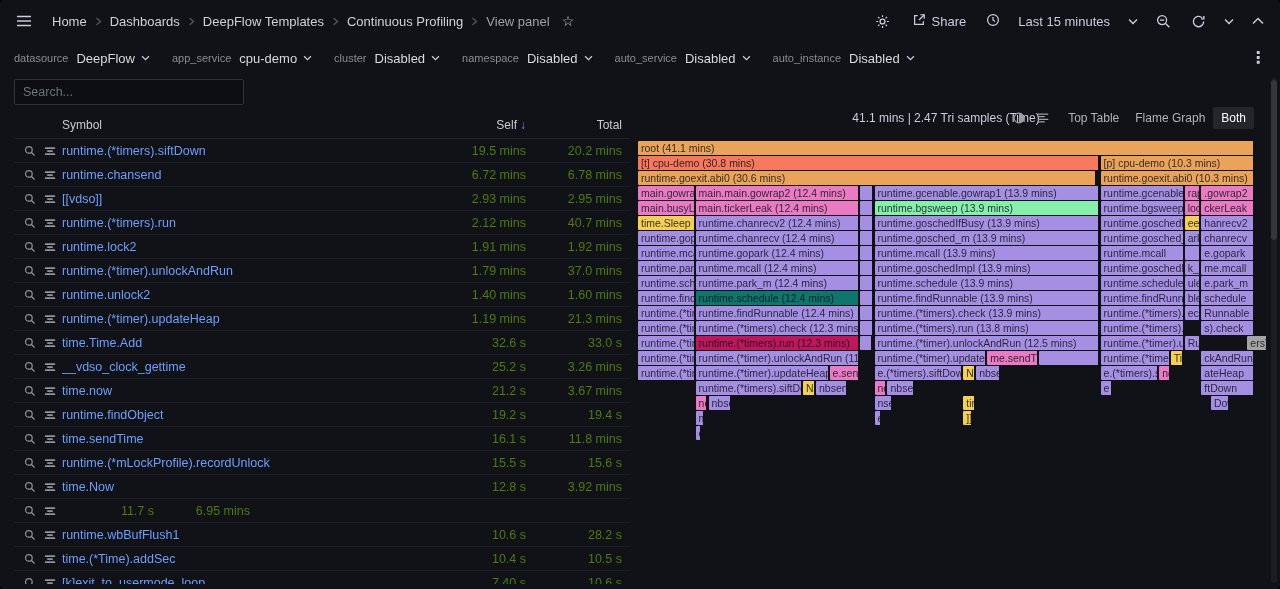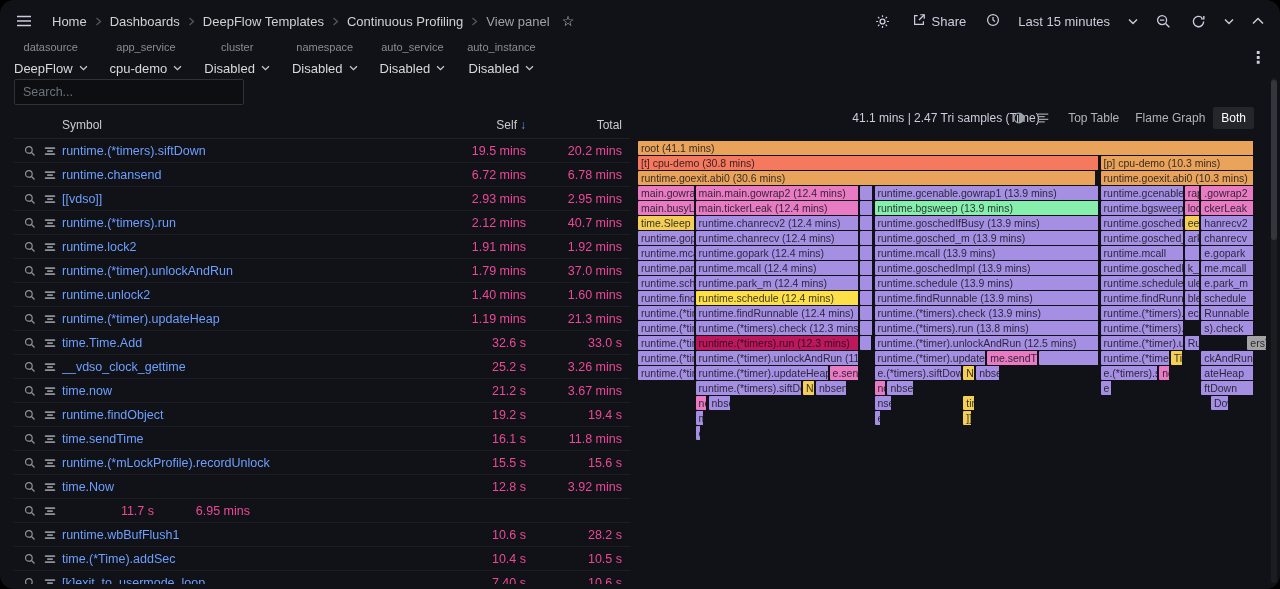--- a/index.html
+++ b/index.html
@@ -1,55 +1,55 @@
 <!DOCTYPE html>
 <html><head>
 <meta charset="utf-8">
 <style>
   html,body{margin:0;padding:0;background:#000;}
-  .app{position:relative;width:1280px;height:589px;background:#111217;border-radius:14px;overflow:hidden;
+  .app{position:relative;width:1280px;height:589px;background:#111217;border-radius:4px;overflow:hidden;
        font-family:"Liberation Sans","DejaVu Sans",sans-serif;color:#ccccdc;}
   
   .navbar{display:flex;align-items:center;justify-content:space-between;height:42px;padding:0 14px;}
   .nav-left{display:flex;align-items:center;gap:10px;}
   .icon-btn{display:flex;align-items:center;justify-content:center;color:#ccccdc;cursor:pointer;background:none;border:none;padding:2px;}
   .icon-btn svg{display:block;}
   .breadcrumbs{display:flex;align-items:center;gap:8px;font-size:13px;margin-left:8px;}
   .crumb{color:#d0d1d3;cursor:pointer;white-space:nowrap;}
   .crumb.current{color:#9da2a9;cursor:default;}
   .crumb-sep{color:#55575e;display:flex;align-items:center;}
   .star{font-size:14px;color:#ccccdc;margin-left:2px;cursor:pointer;}
   .nav-right{display:flex;align-items:center;gap:16px;}
   .text-btn{display:flex;align-items:center;gap:6px;font-size:13px;color:#ccccdc;cursor:pointer;background:none;border:none;padding:2px 4px;}
   .time-picker{display:flex;align-items:center;gap:18px;font-size:13px;cursor:pointer;}
   .caret{display:flex;align-items:center;color:#ccccdc;}
   
   .filterbar{display:flex;align-items:center;height:32px;padding:0 14px;gap:22px;}
-  .filter{display:flex;align-items:center;gap:8px;flex-direction:column;}
+  .filter{display:flex;align-items:center;gap:8px;}
   .filter-label{font-size:11px;color:#888d95;}
   .filter-value{display:flex;align-items:center;gap:6px;font-size:13px;color:#d8d9da;cursor:pointer;}
   .kebab{margin-left:auto;font-size:16px;font-weight:bold;color:#ccccdc;cursor:pointer;line-height:1;}
   
   .content{display:flex;gap:8px;padding:5px 14px 0 14px;height:calc(589px - 42px - 32px - 5px);box-sizing:border-box;}
   .left-col{width:616px;flex:none;display:flex;flex-direction:column;overflow:hidden;}
   .search-input{width:230px;height:26px;box-sizing:border-box;background:#0d0e12;border:1px solid #2f3237;border-radius:2px;
                 color:#ccccdc;padding:0 8px;font-size:12.5px;font-family:inherit;outline:none;margin-bottom:6px;}
   .search-input::placeholder{color:#6c737b;}
   .thead{display:flex;align-items:center;height:27px;font-size:12px;color:#c9cbd1;border-bottom:1px solid #202227;font-weight:500;}
   .col-icons{width:48px;flex:none;}
   .col-symbol{flex:1;overflow:hidden;}
   .col-self{width:92px;flex:none;text-align:right;}
   .col-total{width:96px;flex:none;text-align:right;padding-right:8px;}
   .sort-arrow{color:#5794f2;margin-left:3px;}
   .tbody{flex:1;overflow:hidden;}
   .trow{display:flex;align-items:center;height:23px;border-bottom:1px solid #1c1e23;font-size:12.5px;}
   .row-icons{width:48px;flex:none;display:flex;align-items:center;gap:8px;padding-left:10px;box-sizing:border-box;color:#8e9299;}
   .ricon{display:flex;align-items:center;cursor:pointer;}
   .sym{flex:1;color:#6e9fff;overflow:hidden;white-space:nowrap;text-overflow:ellipsis;cursor:pointer;}
-  .val{color:#ec4899;}
+  .val{color:#4d7c0f;}
   
   .right-col{flex:1;display:flex;flex-direction:column;padding:28px 12px 0 0;box-sizing:border-box;overflow:hidden;}
   .flame-header{position:relative;height:26px;flex:none;}
   .flame-summary{position:absolute;left:50%;transform:translateX(-50%);top:4px;font-size:12px;color:#ccccdc;white-space:nowrap;}
   .flame-controls{position:absolute;right:0;top:0;display:flex;align-items:center;gap:10px;}
   .flame-controls .gicon{color:#9aa0a7;display:flex;align-items:center;cursor:pointer;}
   .radio-group{display:flex;align-items:center;}
   .radio-opt{font-size:12px;padding:4px 8px;color:#aeb4bc;cursor:pointer;border-radius:2px;white-space:nowrap;}
   .radio-opt.active{background:#24262c;color:#ffffff;}
   .flame-rows{position:relative;margin-top:8px;flex:1;}
@@ -724,21 +724,21 @@
             <div class="flame-seg" title="runtime.schedule" style="left: 0%; width: 9.2%; background: rgb(165, 143, 227);">runtime.schedule</div>
             <div class="flame-seg" title="runtime.park_m (12.4 mins)" style="left: 9.35%; width: 26.45%; background: rgb(165, 143, 227);">runtime.park_m (12.4 mins)</div>
             <div class="flame-seg" style="left: 36%; width: 2.2%; background: rgb(165, 143, 227);"></div>
             <div class="flame-seg" title="runtime.schedule (13.9 mins)" style="left: 38.4%; width: 36.4%; background: rgb(165, 143, 227);">runtime.schedule (13.9 mins)</div>
             <div class="flame-seg" title="runtime.schedule" style="left: 75.1%; width: 13.5%; background: rgb(165, 143, 227);">runtime.schedule</div>
             <div class="flame-seg" title="ule" style="left: 88.75%; width: 2.55%; background: rgb(165, 143, 227);">ule</div>
             <div class="flame-seg" title="e.park_m" style="left: 91.45%; width: 8.55%; background: rgb(165, 143, 227);">e.park_m</div>
           </div>
           <div class="flame-row">
             <div class="flame-seg" title="runtime.findRunnable" style="left: 0%; width: 9.2%; background: rgb(165, 143, 227);">runtime.findRunnable</div>
-            <div class="flame-seg" title="runtime.schedule (12.4 mins)" style="left: 9.35%; width: 26.45%; background: #fde047;">runtime.schedule (12.4 mins)</div>
+            <div class="flame-seg" title="runtime.schedule (12.4 mins)" style="left: 9.35%; width: 26.45%; background: #0f766e;">runtime.schedule (12.4 mins)</div>
             <div class="flame-seg" style="left: 36%; width: 2.2%; background: rgb(165, 143, 227);"></div>
             <div class="flame-seg" title="runtime.findRunnable (13.9 mins)" style="left: 38.4%; width: 36.4%; background: rgb(165, 143, 227);">runtime.findRunnable (13.9 mins)</div>
             <div class="flame-seg" title="runtime.findRunnable" style="left: 75.1%; width: 13.5%; background: rgb(165, 143, 227);">runtime.findRunnable</div>
             <div class="flame-seg" title="ble" style="left: 88.75%; width: 2.55%; background: rgb(165, 143, 227);">ble</div>
             <div class="flame-seg" title="schedule" style="left: 91.45%; width: 8.55%; background: rgb(165, 143, 227);">schedule</div>
           </div>
           <div class="flame-row">
             <div class="flame-seg" title="runtime.(*timers).check" style="left: 0%; width: 9.2%; background: rgb(165, 143, 227);">runtime.(*timers).check</div>
             <div class="flame-seg" title="runtime.findRunnable (12.4 mins)" style="left: 9.35%; width: 26.45%; background: rgb(165, 143, 227);">runtime.findRunnable (12.4 mins)</div>
             <div class="flame-seg" style="left: 36%; width: 2.2%; background: rgb(165, 143, 227);"></div>

